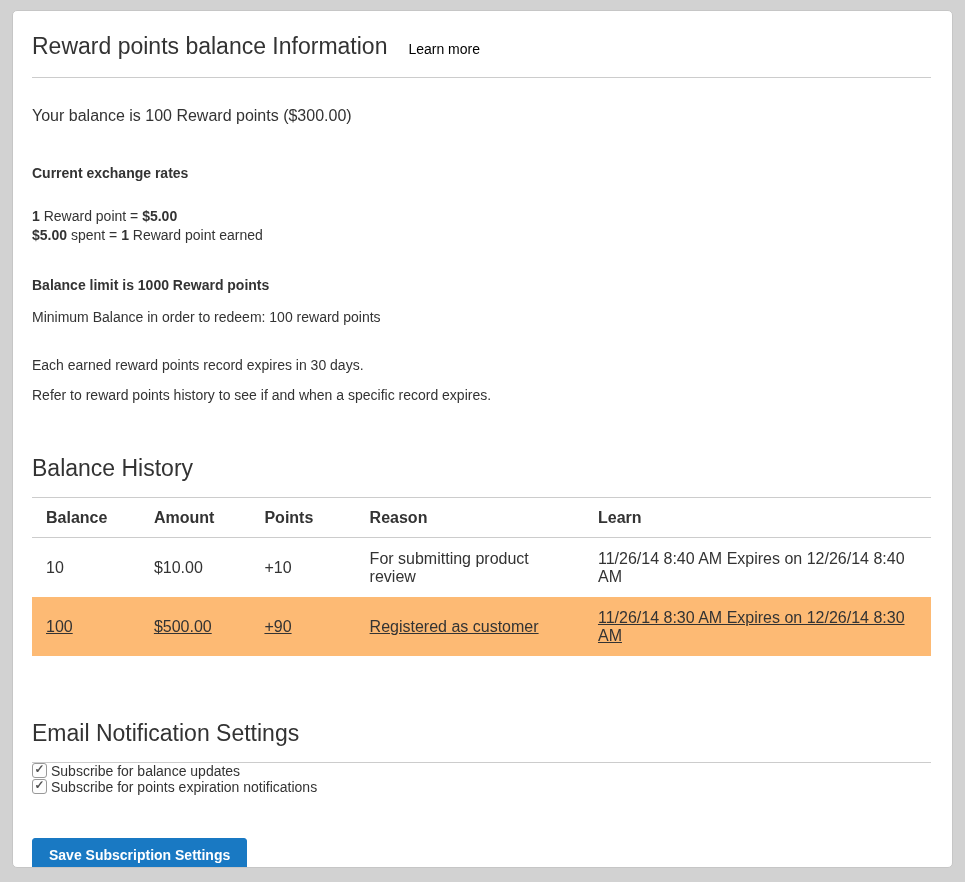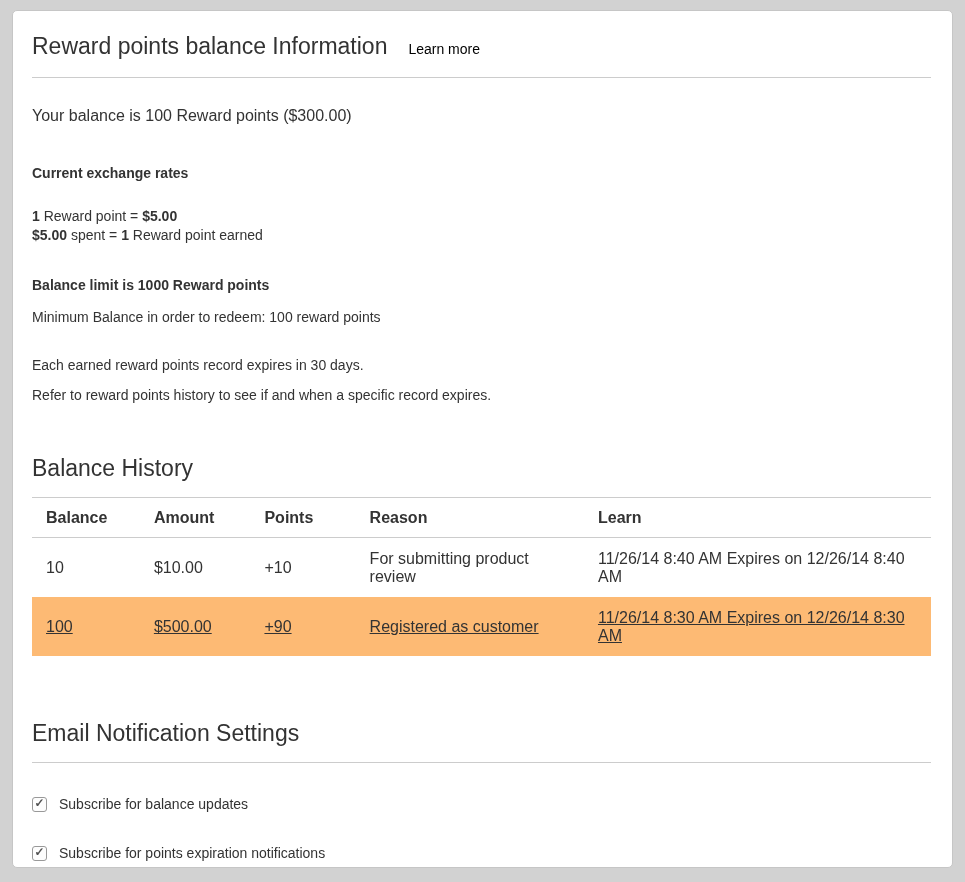--- a/index.html
+++ b/index.html
@@ -83,23 +83,22 @@
   table.history tr.alt td { background: #fdba74; text-decoration: underline; }
 
   
   .email-title-row {
     margin-top: 64px;
     padding-bottom: 14px;
     border-bottom: 1px solid #cccccc;
   }
   .checkbox-row {
     display: flex;
-    align-items: flex-end;
-    gap: 12px;
-    margin-top: 33px;
+    align-items: flex-start;
+    gap: 4px;
   }
   .checkbox-row:first-of-type { margin-top: 39px; }
   input[type="checkbox"] {
     appearance: none;
     -webkit-appearance: none;
     width: 15px;
     height: 15px;
     border: 1px solid #999999;
     border-radius: 3px;
     background: #fdfdfd;

